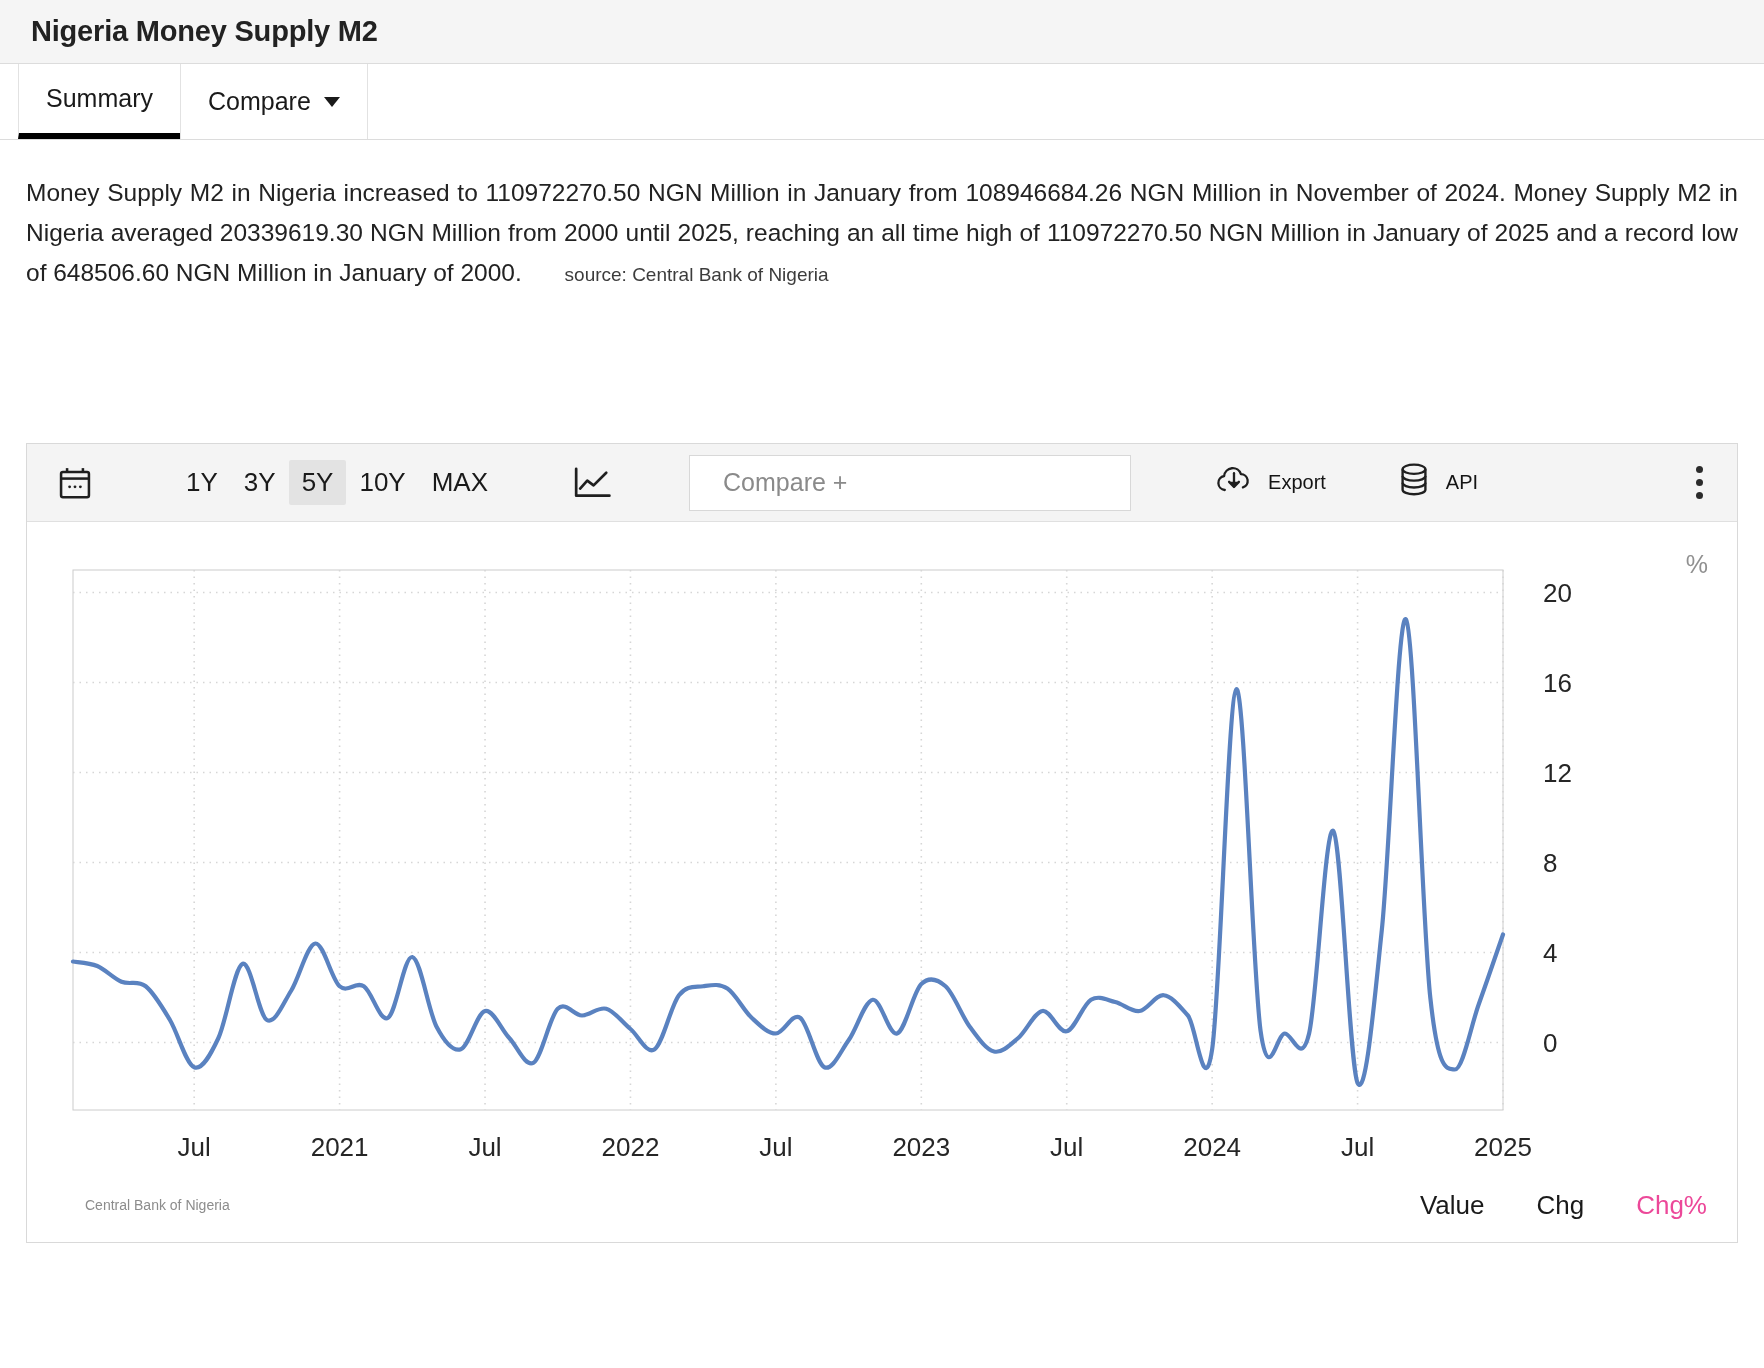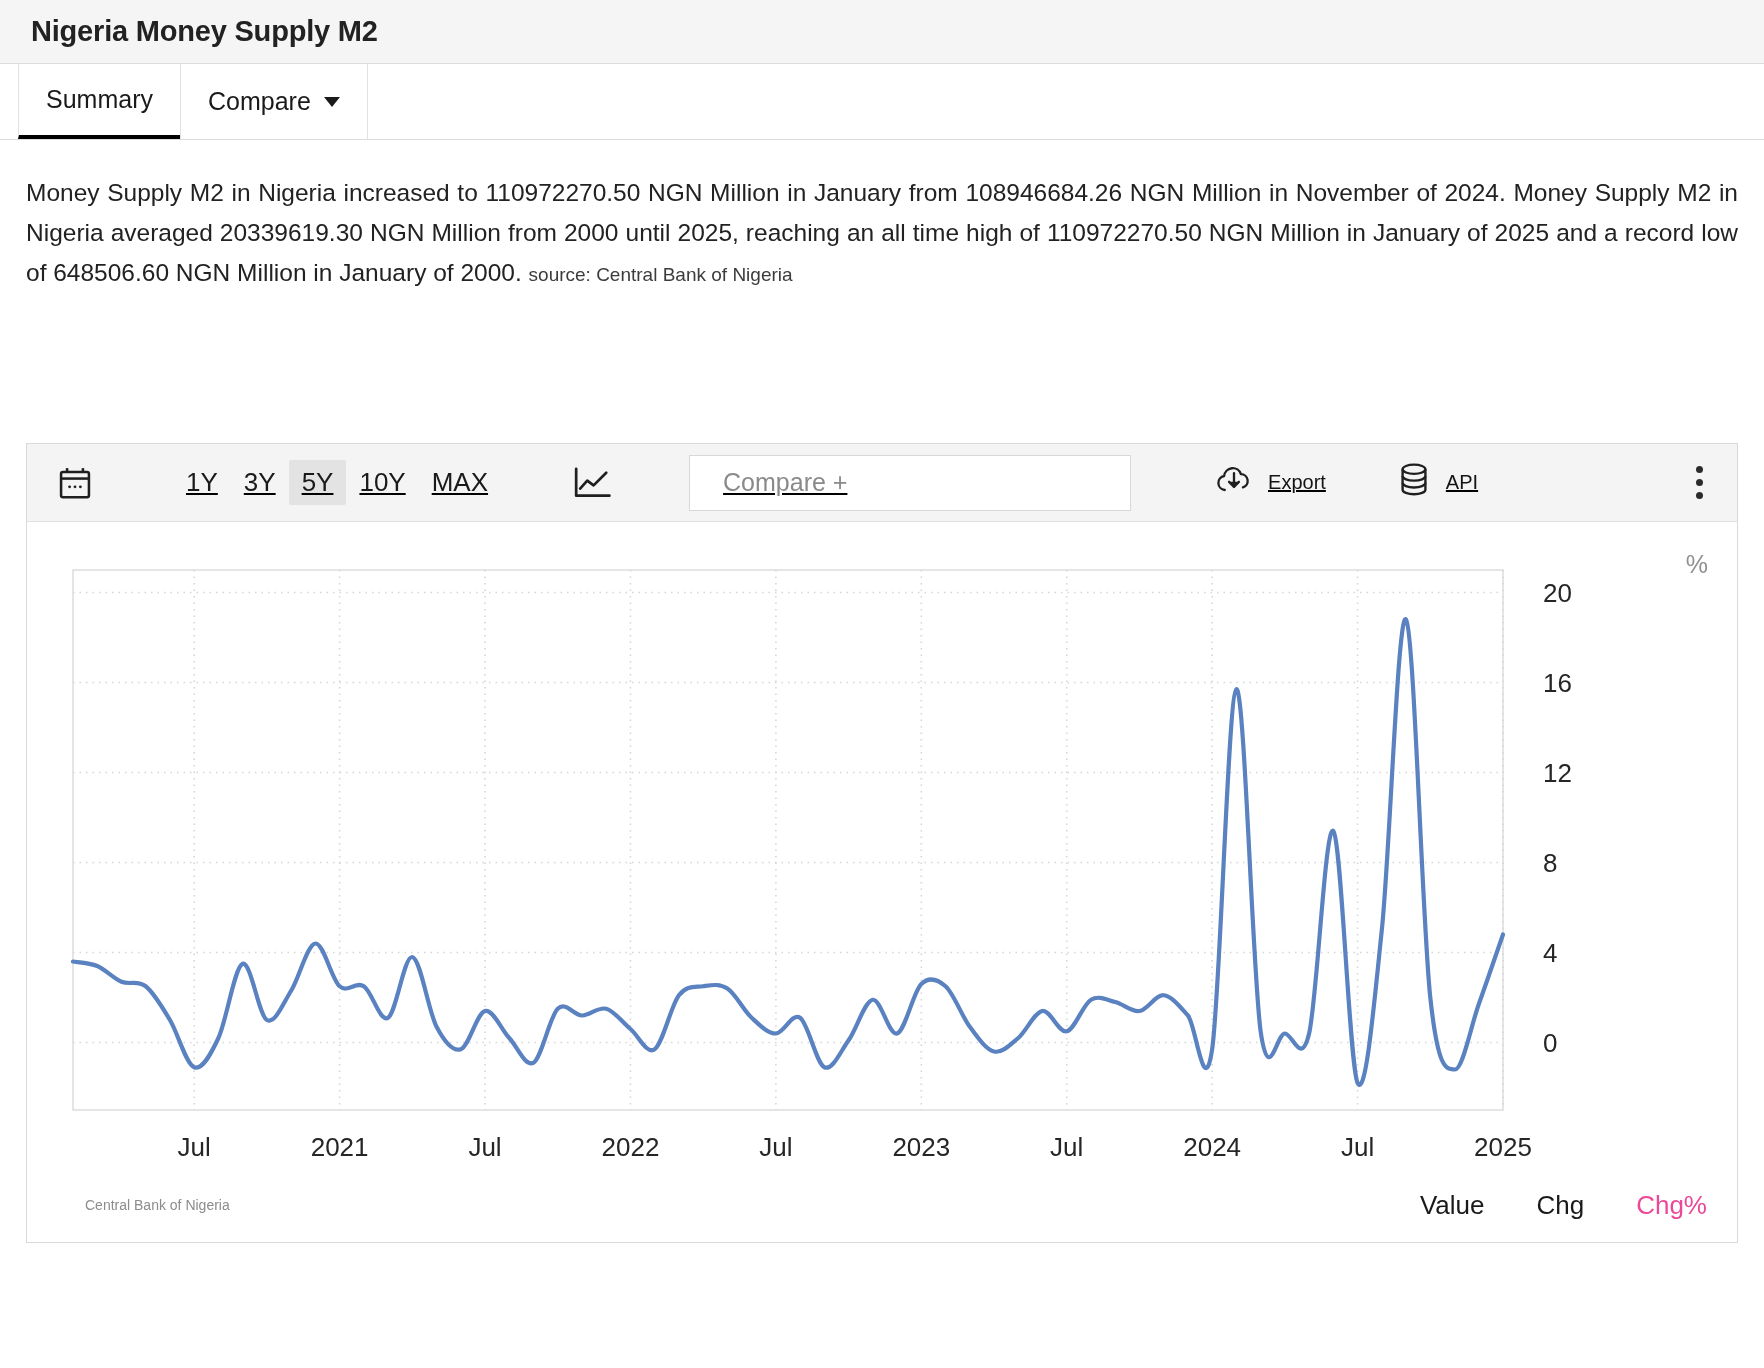--- a/index.html
+++ b/index.html
@@ -42,21 +42,21 @@
     padding: 0 27px;
     font-size: 25px;
     color: #1a1a1a;
     border-left: 1px solid #e2e2e2;
     border-right: 1px solid #e2e2e2;
     margin-right: -1px;
     background: #fff;
     cursor: pointer;
     white-space: nowrap;
   }
-  .tab.active { border-bottom: 4px solid #000000; }
+  .tab.active { border-bottom: 6px solid #000000; }
   .tab .caret {
     display: inline-block;
     width: 0; height: 0;
     margin-left: 13px;
     border-left: 8px solid transparent;
     border-right: 8px solid transparent;
     border-top: 10px solid #1a1a1a;
   }
 
   
@@ -64,40 +64,40 @@
     margin: 33px 26px 0 26px;
     font-size: 24.5px;
     line-height: 40px;
     color: #222222;
     text-align: justify;
     text-justify: inter-word;
   }
   .description .src {
     font-size: 19px;
     color: #3c3c3c;
+    margin-left: 36px;
   }
 
   
   .chart-card {
     position: absolute;
     left: 26px;
     top: 443px;
     width: 1712px;
     height: 800px;
     border: 1px solid #d9d9d9;
     background: #ffffff;
   }
   .chart-toolbar {
     height: 78px;
     background: #f4f4f4;
     border-bottom: 1px solid #e0e0e0;
     display: flex;
     align-items: center;
     padding: 0 20px 0 22px;
-    text-decoration: underline;
   }
   .tb-icon-btn {
     display: flex; align-items: center; justify-content: center;
     width: 52px; height: 52px;
     cursor: pointer;
   }
   .range-group { display: flex; align-items: center; margin-left: 72px; }
   .range-btn {
     font-size: 26px;
     color: #1a1a1a;

